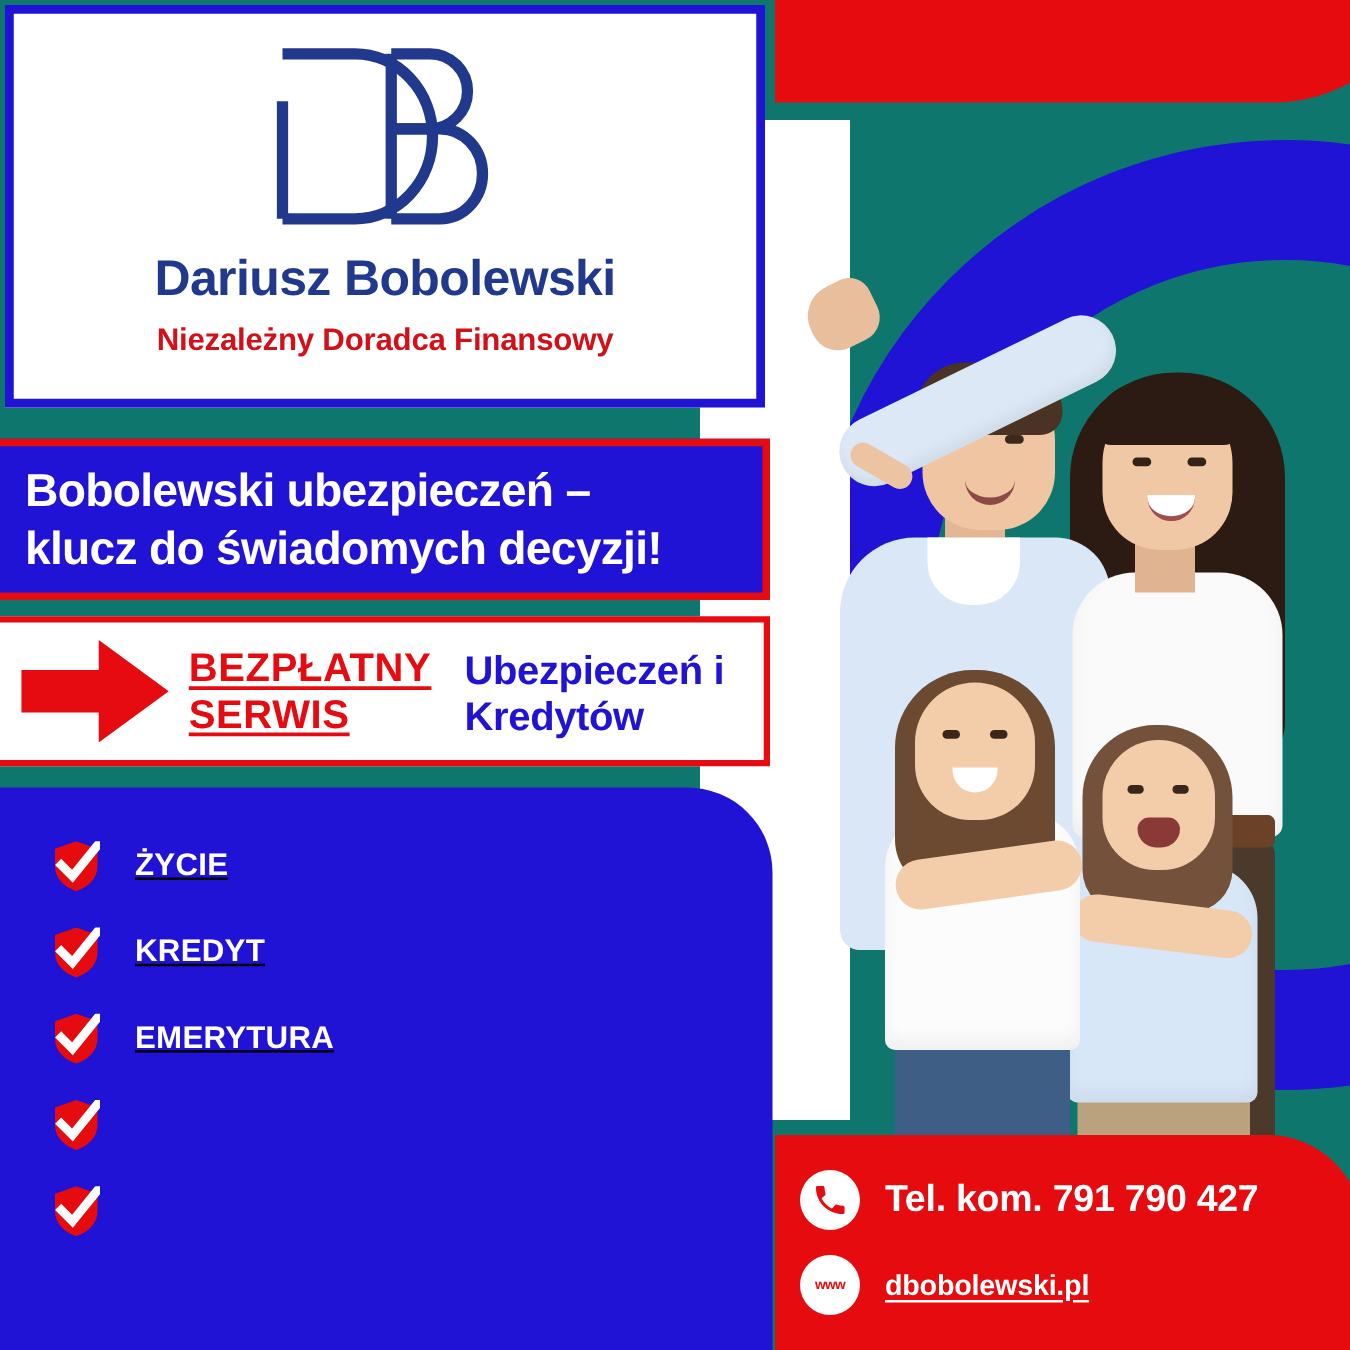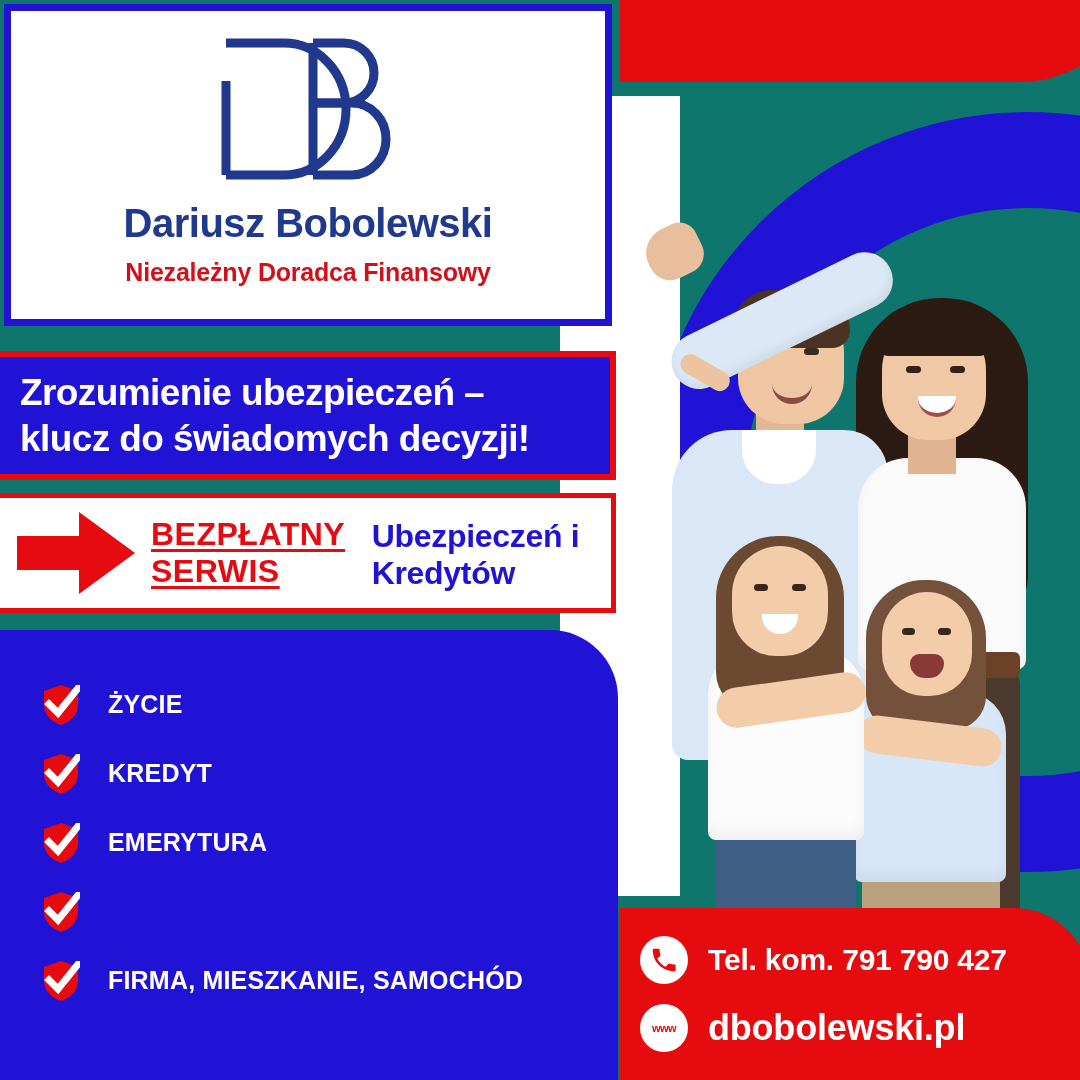--- a/index.html
+++ b/index.html
@@ -316,22 +316,23 @@
   }
 
   
   .checklist {
     position: absolute;
     left: 0; top: 630px;
     width: 618px; height: 450px;
     background: #2113D6;
     border-top-right-radius: 68px;
     z-index: 5;
-    padding-top: 40px;
+    padding-top: 28px;
     box-sizing: border-box;
+    text-decoration: underline;
   }
   .check-row {
     display: flex;
     align-items: center;
     height: 69px;
     padding-left: 42px;
   }
   .shield-icon { width: 38px; height: 40px; flex: 0 0 auto; }
   .check-label {
     margin-left: 28px;
@@ -376,22 +377,23 @@
   }
   .contact-text {
     margin-left: 20px;
     color: #ffffff;
     font-size: 30px;
     font-weight: bold;
     letter-spacing: -0.2px;
     white-space: nowrap;
   }
   .contact-text.link {
+    text-decoration: underline;
     text-underline-offset: 4px;
-    font-size: 36px;
+    font-size: 23px;
   }
 </style>
 </head>
 <body>
 
 <div id="canvas">
 
   <div class="bg-red-top"></div>
   <div class="bg-ring"></div>
   <div class="bg-ring-mask"></div>
@@ -450,21 +452,21 @@
         <path d="M103 10 H134 A30 30 0 0 1 134 70 H103"></path>
         <path d="M103 70 H142 A34 36 0 0 1 142 142 H103"></path>
         <path d="M103 10 V142"></path>
       </g>
     </svg>
     <div class="logo-name">Dariusz Bobolewski</div>
     <div class="logo-sub">Niezależny Doradca Finansowy</div>
   </div>
 
   <div class="headline">
-    <div class="headline-line">Zrozumienie ubezpieczeń –</div>
+    <div class="headline-line">Bobolewski ubezpieczeń –</div>
     <div class="headline-line">klucz do świadomych decyzji!</div>
   </div>
 
   <div class="freebox">
     <svg class="arrow-icon" viewBox="0 0 118 82">
       <polygon points="0,24 62,24 62,0 118,41 62,82 62,58 0,58" fill="#E60B10"></polygon>
     </svg>
     <div class="free-text">
       <div class="free-title">BEZPŁATNY SERWIS</div>
       <div class="free-sub">Ubezpieczeń i Kredytów</div>
@@ -503,21 +505,20 @@
         <path d="M19 0 L36 6 V20 C36 30 28 37 19 40 C10 37 2 30 2 20 V6 Z" fill="#E50B0E"></path>
         <path d="M7 19 L16 28 L37 2" stroke="#ffffff" stroke-width="7" fill="none" stroke-linecap="square"></path>
       </svg>
     </div>
 
     <div class="check-row">
       <svg class="shield-icon" viewBox="0 0 38 40">
         <path d="M19 0 L36 6 V20 C36 30 28 37 19 40 C10 37 2 30 2 20 V6 Z" fill="#E50B0E"></path>
         <path d="M7 19 L16 28 L37 2" stroke="#ffffff" stroke-width="7" fill="none" stroke-linecap="square"></path>
       </svg>
-      <div class="check-label">FIRMA, MIESZKANIE, SAMOCHÓD</div>
     </div>
 
   </div>
 
   <div class="contact">
 
     <div class="contact-row">
       <div class="contact-badge">
         <svg width="30" height="30" viewBox="0 0 24 24">
           <path d="M6.6 10.8c1.4 2.8 3.8 5.2 6.6 6.6l2.2-2.2c.3-.3.7-.4 1.1-.2 1.2.4 2.5.6 3.8.6.6 0 1 .4 1 1V20c0 .6-.4 1-1 1C10.6 21 3 13.4 3 4c0-.6.4-1 1-1h3.5c.6 0 1 .4 1 1 0 1.3.2 2.6.6 3.8.1.4 0 .8-.2 1.1l-2.3 1.9z" fill="#E50B0E"></path>

